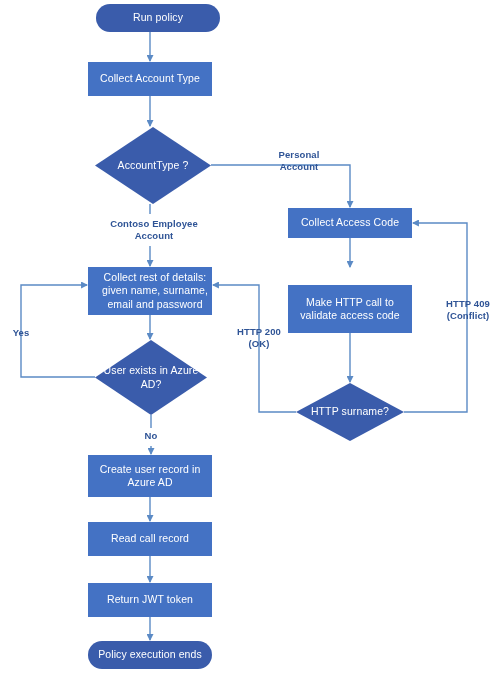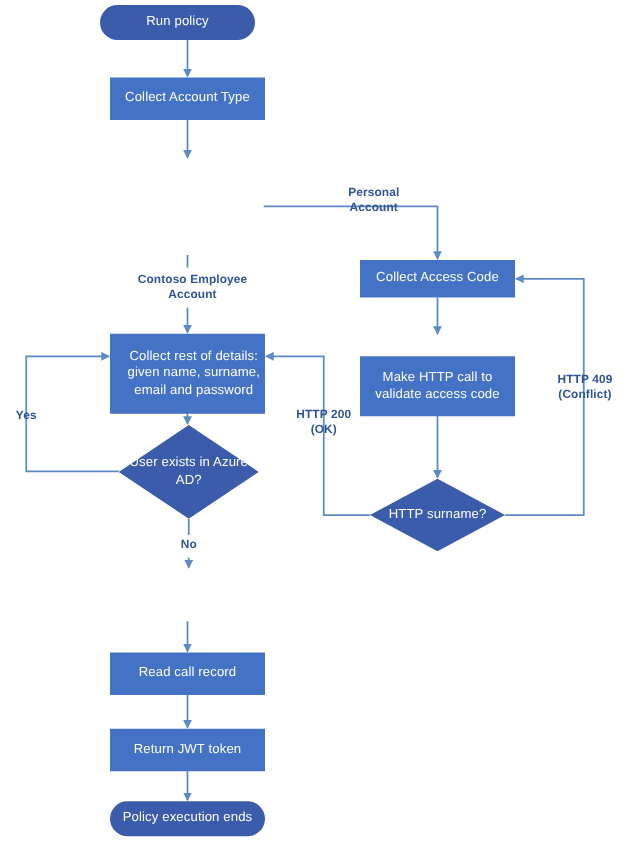--- a/index.html
+++ b/index.html
@@ -111,34 +111,40 @@
       <path d="M 151 446 L 151 454" marker-end="url(#arrow)"></path>
 
       <path d="M 150 497 L 150 521" marker-end="url(#arrow)"></path>
 
       <path d="M 150 556 L 150 582" marker-end="url(#arrow)"></path>
 
       <path d="M 150 617 L 150 640" marker-end="url(#arrow)"></path>
     </g>
   </svg>
 
-  <div class="node terminator" style="left:80px; top:4px; width:124px; height:28px;">
+  <div class="node terminator" style="left:96px; top:4px; width:124px; height:28px;">
     <span>Run policy</span>
   </div>
 
   <div class="node process" style="left:88px; top:62px; width:124px; height:34px;">
     <span>Collect Account Type</span>
   </div>
 
+  <div class="node decision" style="left:95px; top:127px; width:116px; height:77px;">
+    <svg class="dshape" viewBox="0 0 116 77" preserveAspectRatio="none">
+      <polygon points="58,0 116,38.5 58,77 0,38.5" fill="#3a5cab"></polygon>
+    </svg>
+    <span class="dlabel">AccountType ?</span>
+  </div>
 
   <div class="node process" style="left:288px; top:208px; width:124px; height:30px;">
     <span>Collect Access Code</span>
   </div>
 
-  <div class="node process" style="left:88px; top:267px; width:124px; height:64px;padding-left:10px;">
+  <div class="node process" style="left:88px; top:267px; width:124px; height:48px;padding-left:10px;">
     <span>Collect rest of details: given name, surname, email and password</span>
   </div>
 
   <div class="node process" style="left:288px; top:268px; width:124px; height:48px;margin-top:17px;">
     <span>Make HTTP call to validate access code</span>
   </div>
 
   <div class="node decision" style="left:95px; top:340px; width:112px; height:75px;">
     <svg class="dshape" viewBox="0 0 112 75" preserveAspectRatio="none">
       <polygon points="56,0 112,37.5 56,75 0,37.5" fill="#3a5cab"></polygon>
@@ -146,20 +152,23 @@
     <span class="dlabel">User exists in Azure AD?</span>
   </div>
 
   <div class="node decision" style="left:296px; top:383px; width:108px; height:58px;">
     <svg class="dshape" viewBox="0 0 108 58" preserveAspectRatio="none">
       <polygon points="54,0 108,29 54,58 0,29" fill="#3a5cab"></polygon>
     </svg>
     <span class="dlabel">HTTP surname?</span>
   </div>
 
+  <div class="node process" style="left:88px; top:455px; width:124px; height:42px;">
+    <span>Create user record in Azure AD</span>
+  </div>
 
   <div class="node process" style="left:88px; top:522px; width:124px; height:34px;">
     <span>Read call record</span>
   </div>
 
   <div class="node terminator" style="left:88px; top:641px; width:124px; height:28px;">
     <span>Policy execution ends</span>
   </div>
 
   <div class="node process" style="left:88px; top:583px; width:124px; height:34px;">

